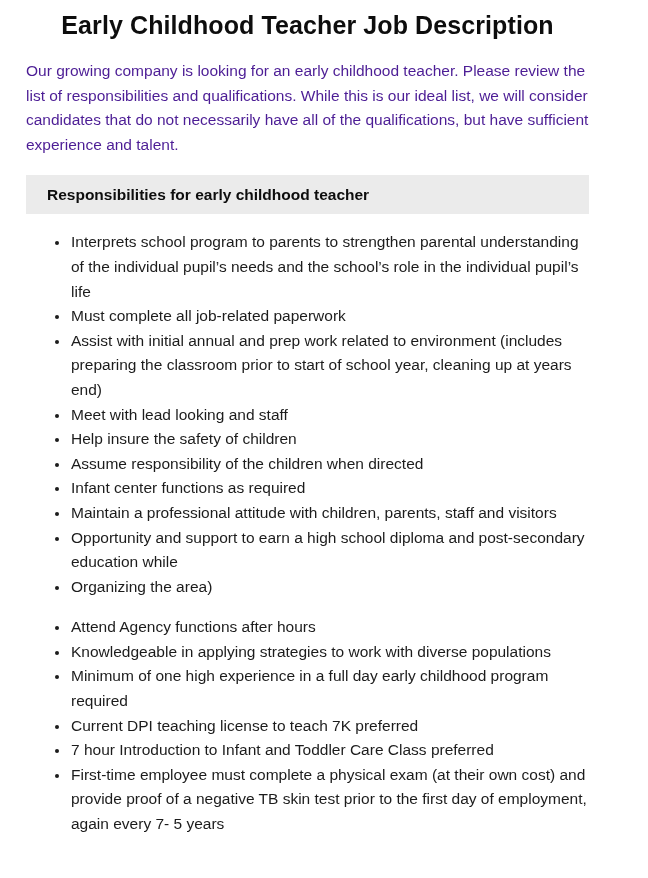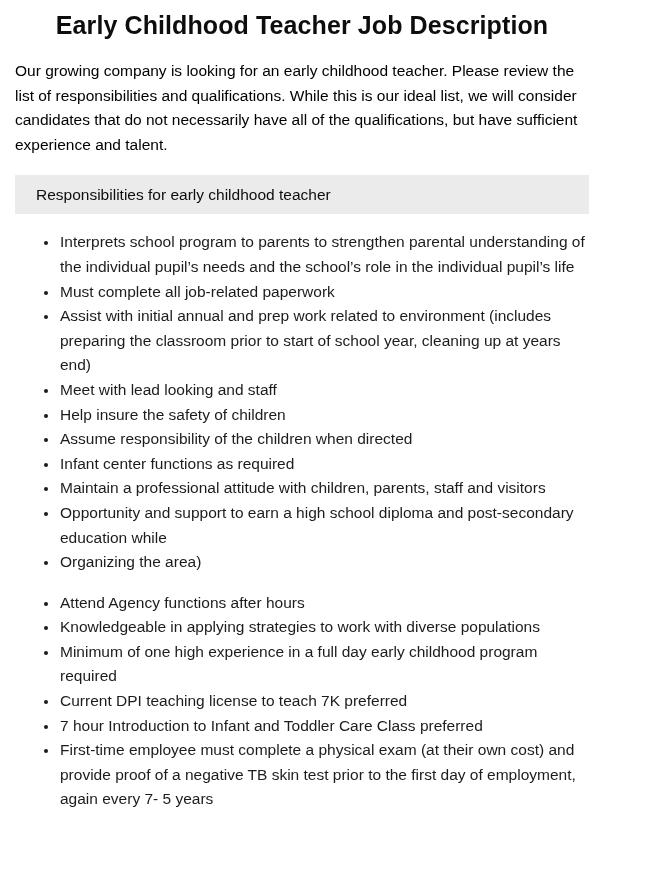--- a/index.html
+++ b/index.html
@@ -7,46 +7,46 @@
   body {
     width: 648px;
     height: 878px;
     background: #ffffff;
     font-family: "Liberation Sans", "DejaVu Sans", sans-serif;
     color: #121212;
     overflow: hidden;
   }
   .doc {
     width: 604px;
-    padding: 6px 15px 0 15px;
+    padding: 6px 15px 0 26px;
   }
   .doc-title {
     font-size: 25px;
     font-weight: 700;
     text-align: center;
     margin: 2px 0 0 0;
     line-height: 34px;
     letter-spacing: 0.1px;
     color: #0d0d0d;
   }
   .intro {
     font-size: 15.5px;
     line-height: 24.6px;
     margin: 17px 0 0 0;
-    color: #000000;
+    color: #4c1d95;
   }
   .section-heading {
     margin-top: 18px;
     background: var(--heading-bg, #ebebeb);
     min-height: 39px;
     display: flex;
     align-items: center;
     padding: 0 21px;
     font-size: 15.5px;
-    font-weight: 400;
+    font-weight: 700;
     color: #0d0d0d;
   }
   .bullet-list {
     margin: 16px 0 0 0;
     padding: 0 0 0 44px;
     font-size: 15.5px;
     line-height: 24.6px;
     color: #1c1c1c;
   }
   .bullet-list li {

